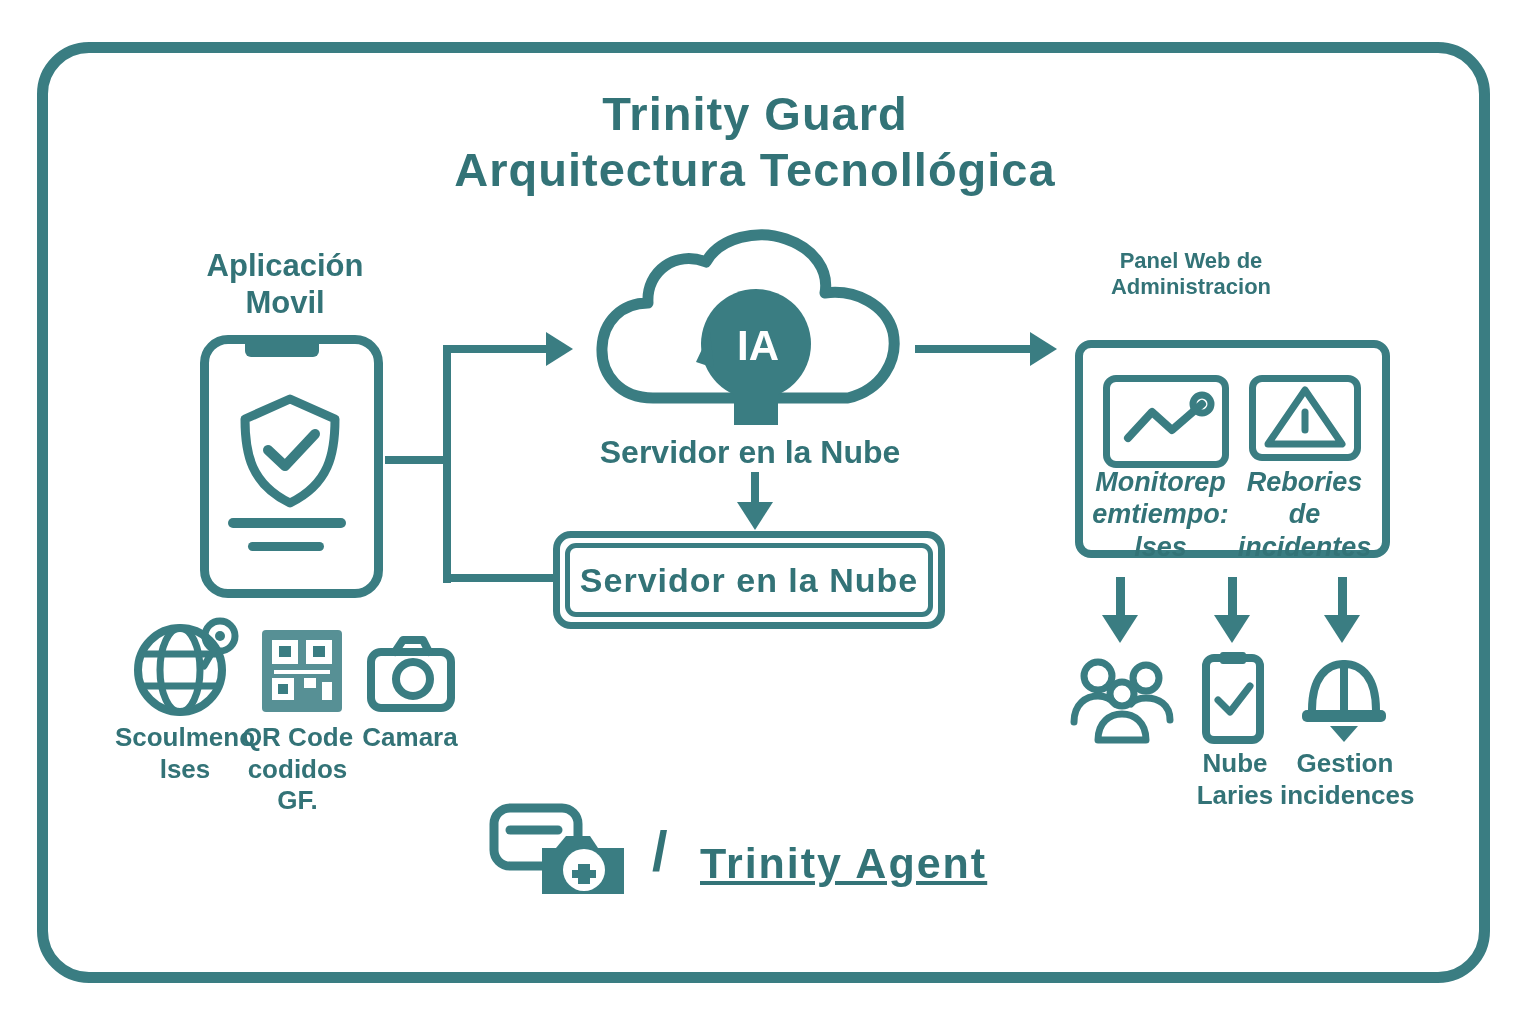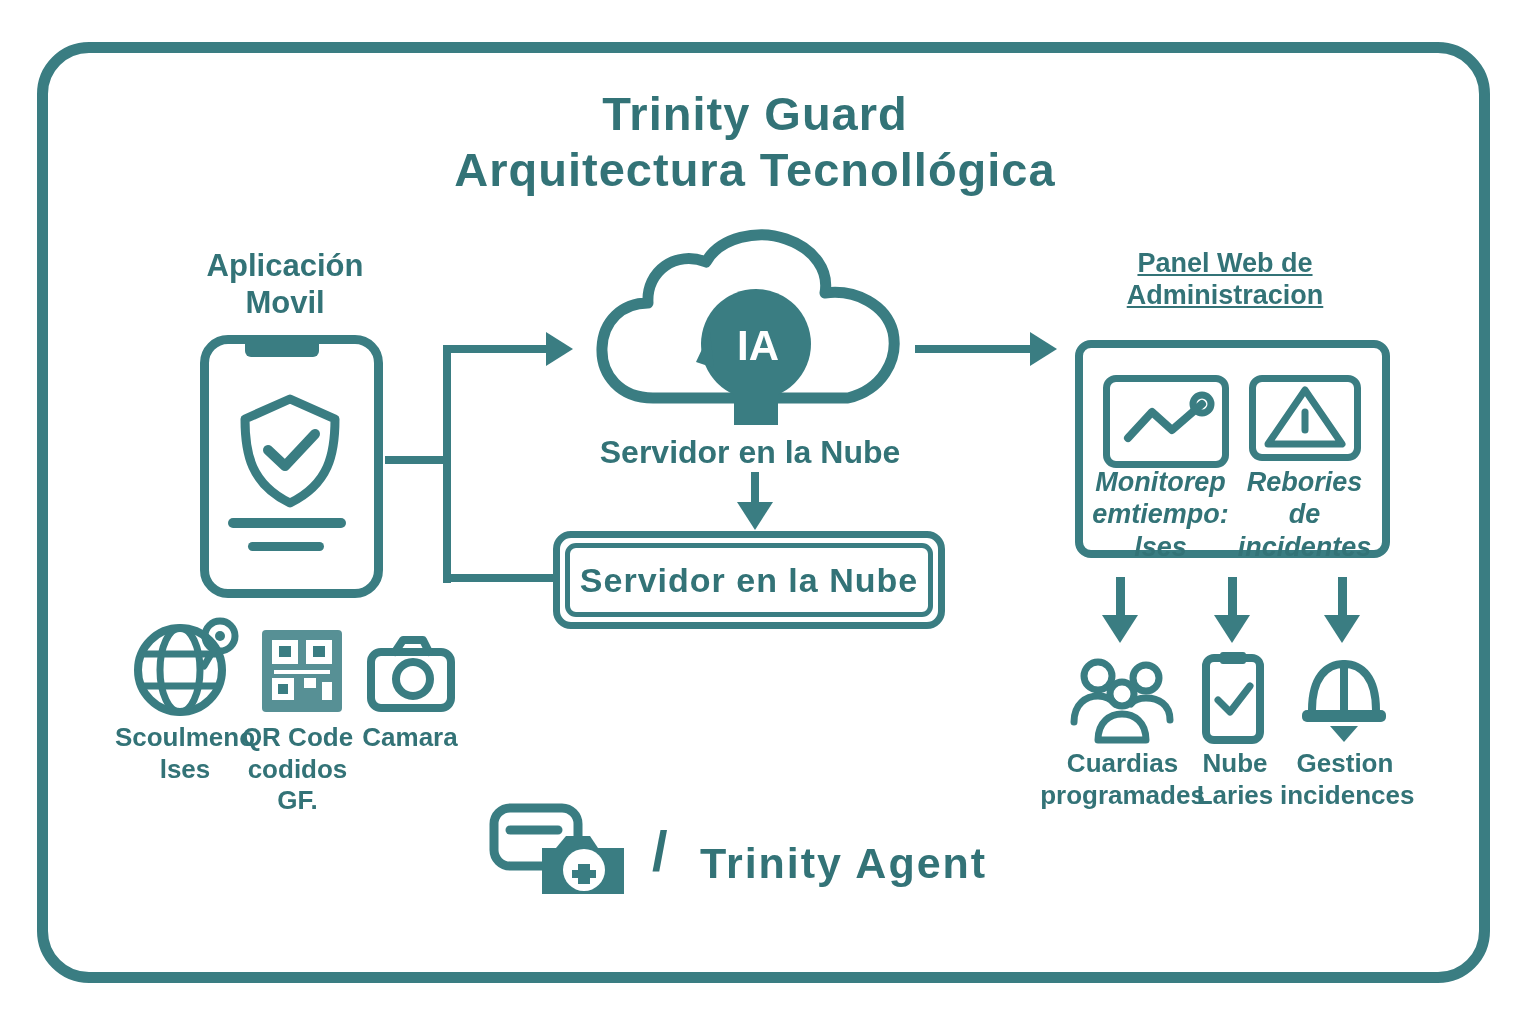--- a/index.html
+++ b/index.html
@@ -14,21 +14,21 @@
   }
   .outer-border{
     position:absolute;left:37px;top:42px;width:1453px;height:941px;
     border:11px solid var(--accent);border-radius:52px;
   }
   .abs{position:absolute;}
   .t{color:var(--accent-dark);font-weight:bold;text-align:center;line-height:1.18;}
   .title-line1{left:0;width:1536px;top:86px;font-size:47px;letter-spacing:1px;transform:translateX(-13px);}
   .title-line2{left:0;width:1536px;top:142px;font-size:47px;letter-spacing:1px;transform:translateX(-13px);}
   .h-left{left:110px;width:350px;top:248px;font-size:31px;}
-  .h-right{left:1050px;width:350px;top:248px;font-size:27px;text-decoration:underline;}
+  .h-right{left:1016px;width:350px;top:248px;font-size:22px;}
   .caption{font-size:30px;}
   .small-label{font-size:26px;line-height:1.22;}
   
   .phone{left:200px;top:335px;width:183px;height:263px;border:9px solid var(--accent);border-radius:28px;}
   .phone-notch{left:245px;top:344px;width:74px;height:13px;background:var(--accent);border-radius:0 0 6px 6px;}
   .phone-line1{left:228px;top:518px;width:118px;height:10px;background:var(--accent);border-radius:5px;}
   .phone-line2{left:248px;top:542px;width:76px;height:9px;background:var(--accent);border-radius:5px;}
   
   .cline{background:var(--accent);}
   .arrow-right-head{width:0;height:0;border-top:17px solid transparent;border-bottom:17px solid transparent;border-left:27px solid var(--accent);}
@@ -192,37 +192,33 @@
     <rect class="f" x="20" y="4" width="26" height="12" rx="3"></rect>
     <path class="s" stroke-width="7" d="M18 52 L30 64 L50 38"></path>
   </svg>
   <svg class="abs" style="left:1296px;top:648px;" width="96" height="98" viewBox="0 0 96 98">
     <path class="s" stroke-width="8" d="M16 62 C16 30 30 16 48 16 C66 16 80 30 80 62"></path>
     <path class="s" stroke-width="8" d="M48 16 V62"></path>
     <rect class="f" x="6" y="62" width="84" height="12" rx="5"></rect>
     <path class="f" d="M34 78 L62 78 L48 94 Z"></path>
   </svg>
 
-  <div class="abs t small-label" style="left:1040px;top:748px;width:165px;">
-    <div>Cuardias</div>
-    <div>programades</div>
-  </div>
   <div class="abs t small-label" style="left:1185px;top:748px;width:100px;">
     <div>Nube</div>
     <div>Laries</div>
   </div>
   <div class="abs t small-label" style="left:1280px;top:748px;width:130px;">
     <div>Gestion</div>
     <div>incidences</div>
   </div>
 
   <svg class="abs" style="left:486px;top:798px;" width="150" height="102" viewBox="0 0 150 102">
     <rect class="s" stroke-width="9" x="8" y="10" width="84" height="58" rx="16"></rect>
     <path class="s" stroke-width="9" d="M24 32 H72"></path>
     <path class="f" d="M56 50 H138 V96 H56 Z"></path>
     <path class="f" d="M70 50 L80 38 H104 L112 50 Z"></path>
     <circle cx="98" cy="72" r="21" fill="#ffffff"></circle>
     <path class="f" d="M92 66 h12 v6 h6 v8 h-6 v6 h-12 v-6 h-6 v-8 h6 Z"></path>
   </svg>
   <div class="abs slash" style="left:652px;top:818px;">/</div>
-  <div class="abs t footer-text" style="left:700px;top:838px;width:320px;text-align:left;">Trinity Agent</div>
+  <div class="abs t footer-text" style="left:700px;top:838px;width:320px;text-align:left;text-decoration:underline;">Trinity Agent</div>
 
 </div>
 
 </body></html>

